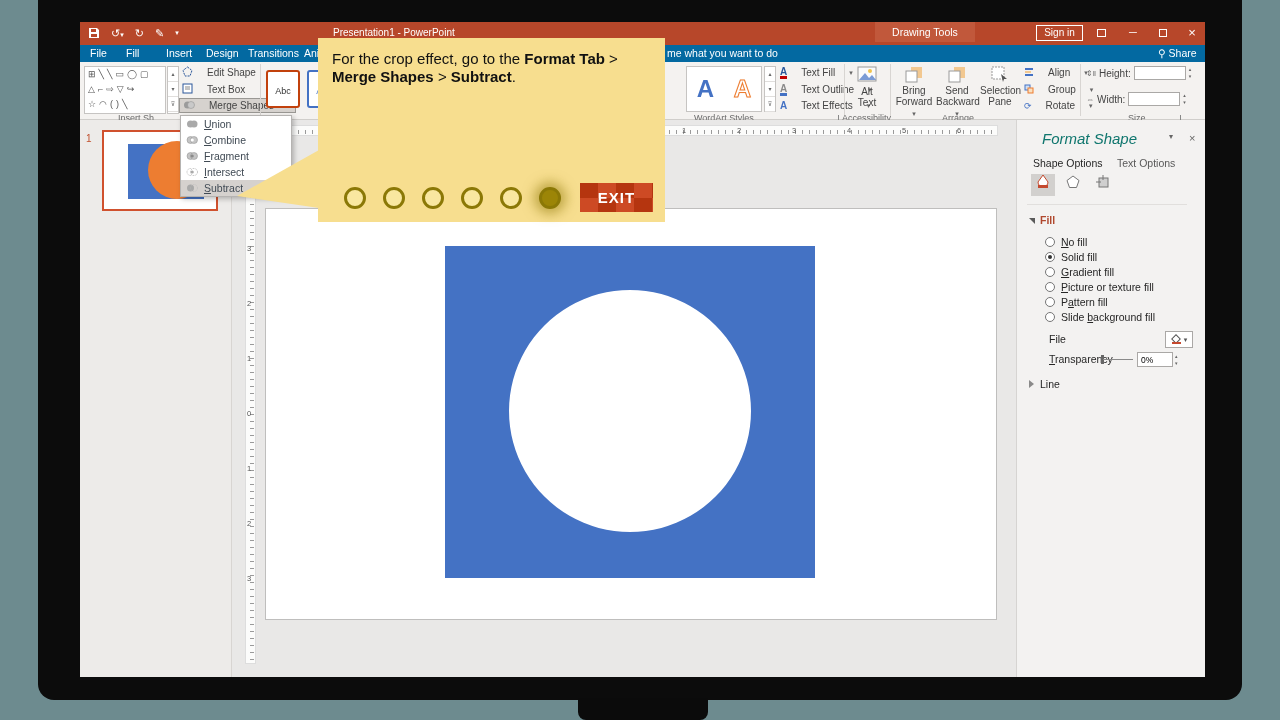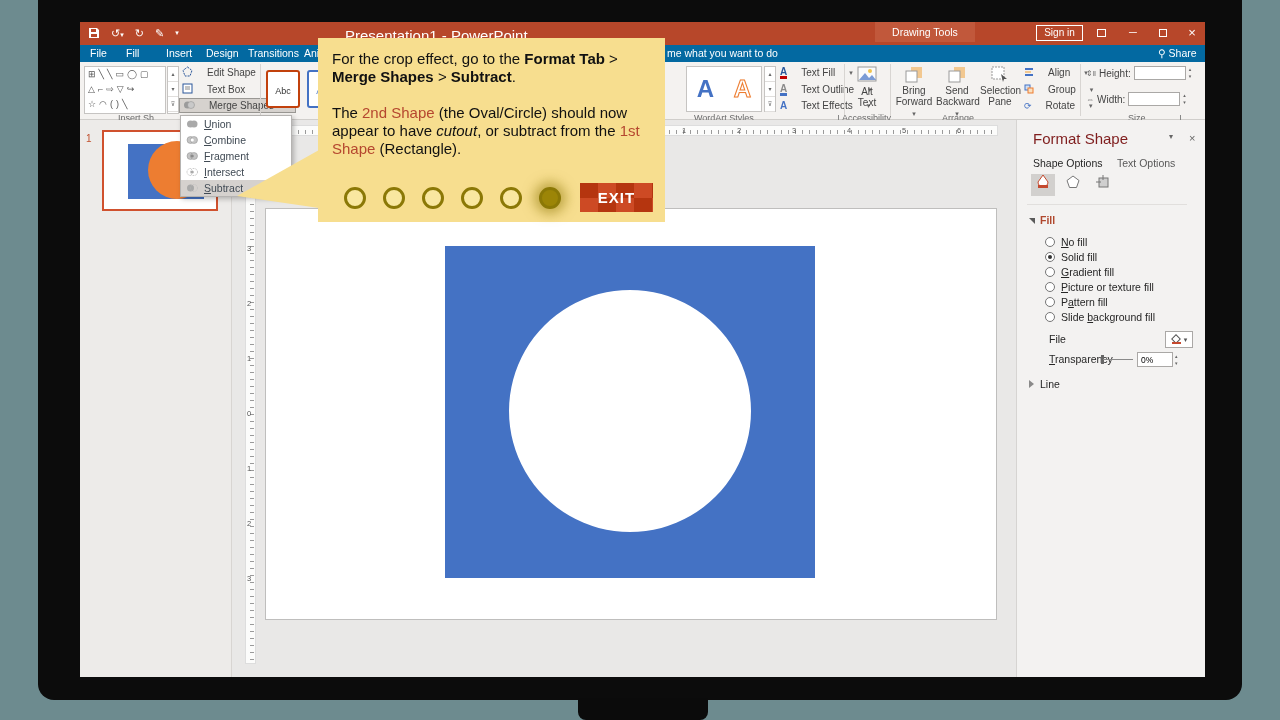--- a/index.html
+++ b/index.html
@@ -9,21 +9,21 @@
 
   
   .bezel { position:absolute; left:38px; top:-18px; width:1204px; height:718px; background:#0c0c0c; border-radius:16px; }
   .stand { position:absolute; left:578px; top:698px; width:130px; height:22px; background:#0b0b0b; border-radius:0 0 8px 8px; }
   .screen { position:absolute; left:80px; top:22px; width:1125px; height:655px; background:#f3f2f1; overflow:hidden; }
 
   
   .titlebar { position:absolute; left:0; top:0; width:100%; height:23px; background:#B7472A; color:#fff; }
   .qat { position:absolute; left:8px; top:3px; display:flex; gap:11px; align-items:center; height:16px; color:#fff; font-size:11px; }
   .qat svg { display:block; }
-  .apptitle { position:absolute; left:253px; top:5px; font-size:15px; color:#fff; white-space:nowrap;margin-left:12px; }
+  .apptitle { position:absolute; left:253px; top:5px; font-size:10px; color:#fff; white-space:nowrap; }
   .ctxchip { position:absolute; left:795px; top:0; width:100px; height:20px; background:#C1583B; color:#fff; font-size:10.5px; text-align:center; line-height:20px; }
   .signin { position:absolute; left:956px; top:3px; width:47px; height:16px; border:1px solid #fff; color:#fff; font-size:10px; text-align:center; line-height:14px; }
   .winbtn { position:absolute; top:2px; width:22px; height:17px; color:#fff; font-size:11px; text-align:center; line-height:17px; }
   .ribbonopt { width:9px; height:8px; border:1px solid #fff; display:inline-block; margin-top:5px; }
   .restorebox { width:8px; height:8px; border:1px solid #fff; display:inline-block; margin-top:5px; }
 
   
   .tabrow { position:absolute; left:0; top:23px; width:100%; height:17px; background:#0369a1; }
   .rtab { position:absolute; top:0; height:17px; color:#fff; font-size:10.5px; line-height:17px; }
   .tellme { position:absolute; left:587px; top:0; color:#fff; font-size:10.5px; line-height:17px; }
@@ -58,21 +58,21 @@
   .hruler .ticks { position:absolute; left:0; bottom:1px; width:100%; height:4px;
       background:repeating-linear-gradient(90deg, #9a9a9a 0 1px, transparent 1px 7px); }
   .vruler { position:absolute; left:13px; top:20px; width:11px; height:524px; background:#fcfcfb; border:1px solid #ddd; }
   .vruler .ticks { position:absolute; right:1px; top:0; width:4px; height:100%;
       background:repeating-linear-gradient(180deg, #9a9a9a 0 1px, transparent 1px 7px); }
   .rnum { position:absolute; font-size:7.5px; color:#555; }
   .slide { position:absolute; left:33px; top:88px; width:732px; height:412px; background:#fff; border:1px solid #bfbebd; }
 
   
   .fpanel { position:absolute; left:936px; top:98px; width:189px; height:557px; background:#f3f2f1; border-left:1px solid #d6d4d2; font-size:10.5px; color:#262626; }
-  .fp-title { position:absolute; left:16px; top:10px; font-size:15px; color:#7f1d1d; }
+  .fp-title { position:absolute; left:25px; top:10px; font-size:15px; color:#0f766e;font-style:italic; }
   .fp-x { position:absolute; top:12px; color:#666; font-size:11px; }
   .fp-tab { position:absolute; top:37px; font-size:10.5px; }
   .fp-iconbox { position:absolute; top:54px; width:24px; height:22px; text-align:center; }
   .fp-iconbox.sel { background:#d2d0ce; }
   .fp-rule { position:absolute; left:10px; top:84px; width:160px; height:1px; background:#e1dfdd; }
   .sect-tri { display:inline-block; width:0; height:0; border-left:6px solid transparent; border-top:6px solid #5a5a5a; margin-right:5px; }
   .fill-hdr { position:absolute; left:12px; top:94px; font-size:10.5px; font-weight:bold; color:#B0482E; }
   .radio { position:absolute; left:28px; display:flex; align-items:center; gap:6px; }
   .rcirc { width:10px; height:10px; border:1px solid #767676; border-radius:50%; background:#fff; position:relative; }
   .rcirc.sel::after { content:""; position:absolute; left:2px; top:2px; width:4px; height:4px; border-radius:50%; background:#333; }
@@ -461,21 +461,20 @@
         </svg>
       <span><span></span><u>S</u><span>ubtract</span></span>
     </div>
   </div>
 
   <svg class="callout-tri" width="82" height="60">
     <polygon points="82,0 82,58 0,46" fill="#F7DE8F"></polygon>
   </svg>
   <div class="tooltip">
     <p><span>For the crop effect, go to the </span><b>Format Tab</b><span> &gt; </span><b>Merge Shapes</b><span> &gt; </span><b>Subtract</b><span>.</span></p>
-    <p style="margin-top:18px"><span>The </span><span class="tt-red">2nd Shape</span><span> (the Oval/Circle) should now appear to have </span><i>cutout</i><span>, or subtract from the </span><span class="tt-red">1st Shape</span><span> (Rectangle).</span></p>
     <div class="dots">
       <span class="dot"></span>
       <span class="dot"></span>
       <span class="dot"></span>
       <span class="dot"></span>
       <span class="dot"></span>
       <span class="dot active"></span>
     </div>
     <div class="exitbtn">EXIT</div>
   </div>

